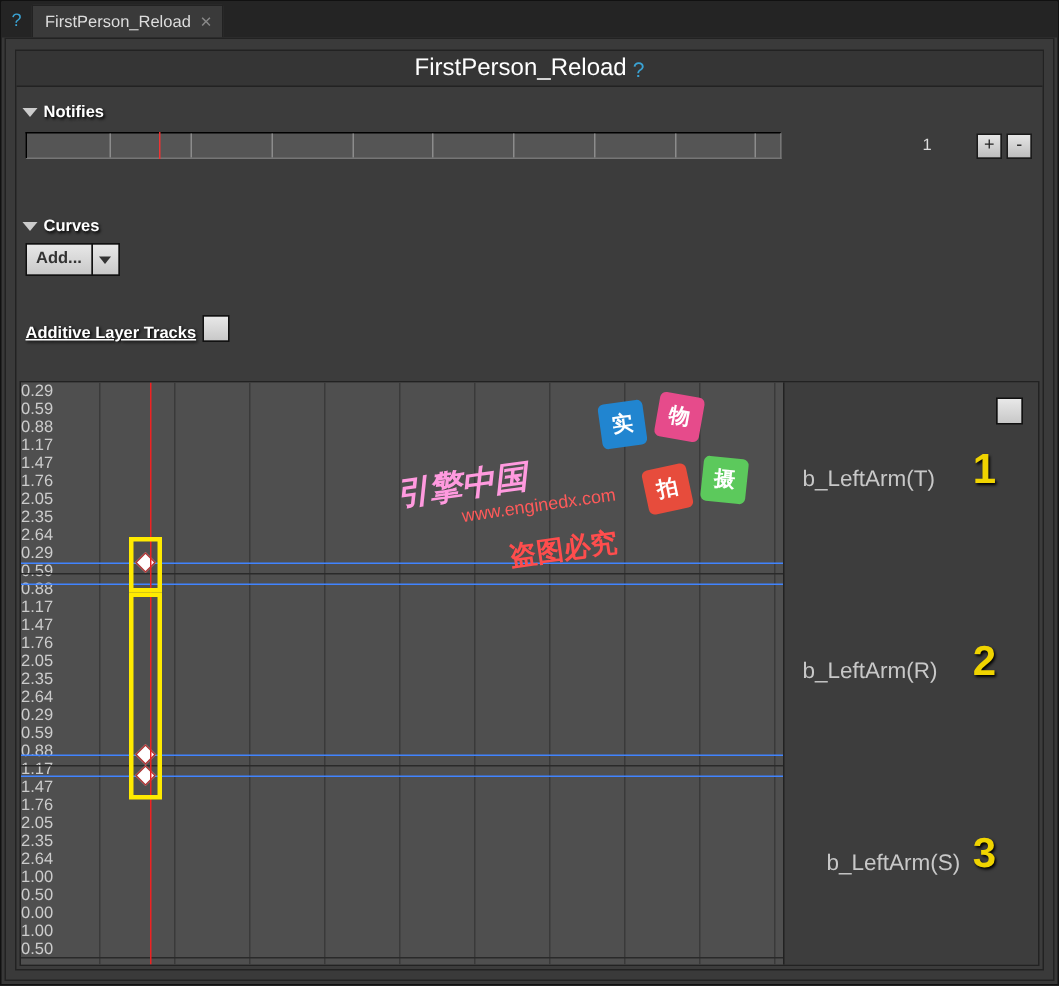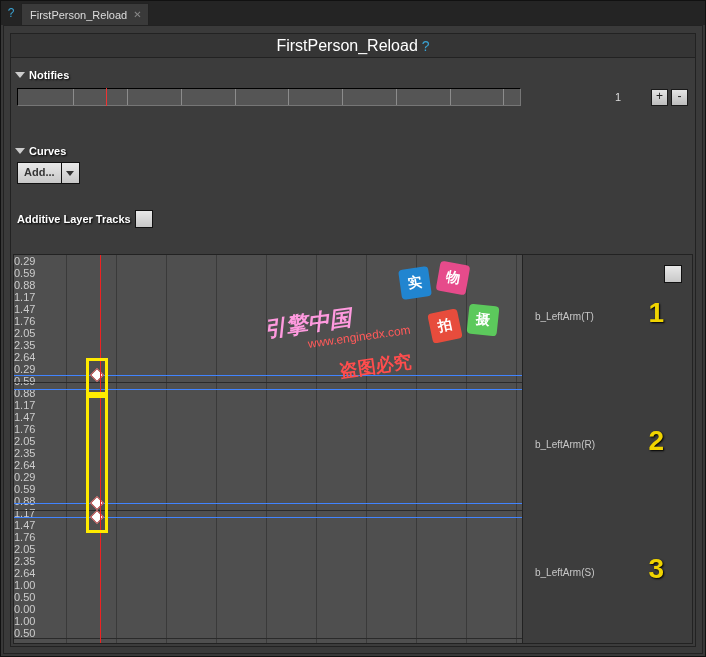--- a/index.html
+++ b/index.html
@@ -22,39 +22,39 @@
   .notify-cursor { position: absolute; top: -1px; bottom: -1px; left: 88px; width: 1px; background: #e33; }
   .notify-side { flex: 1; display: flex; align-items: center; justify-content: flex-end; gap: 3px; padding-right: 1px; }
   .count-box { min-width: 60px; text-align: center; color: #ddd; }
   .sq-btn { width: 17px; height: 17px; background: linear-gradient(#e5e5e5,#bdbdbd); border: 1px solid #1a1a1a; color: #222; font-size: 12px; line-height: 13px; text-align: center; cursor: pointer; }
   .spacer { height: 12px; }
   .add-btn-row { padding: 0 6px; }
   .add-btn { display: inline-flex; align-items: stretch; height: 22px; justify-content: center; }
   .add-btn .lbl { background: linear-gradient(#e8e8e8,#c8c8c8); border: 1px solid #111; padding: 3px 6px; font-size: 11px; font-weight: bold; color: #333; }
   .add-btn .dd { width: 18px; background: linear-gradient(#e8e8e8,#c8c8c8); border: 1px solid #111; border-left: none; display: flex; align-items: center; justify-content: center; }
   .dd .darrow { width: 0; height: 0; border-left: 4px solid transparent; border-right: 4px solid transparent; border-top: 5px solid #333; }
-  .tracks-hdr-row { display: flex; align-items: center; padding: 0 6px; gap: 4px; color: #fff; text-shadow: 1px 1px 2px #000; }
+  .tracks-hdr-row { display: flex; align-items: flex-end; padding: 0 6px; gap: 4px; color: #fff; text-shadow: 1px 1px 2px #000; text-decoration: underline; }
   .tracks-hdr-row .dd-sq { width: 18px; height: 18px; background: linear-gradient(#e8e8e8,#c8c8c8); border: 1px solid #111; display: flex; align-items: center; justify-content: center; }
   .timeline-area { position: absolute; top: 220px; left: 2px; right: 2px; bottom: 2px; border: 1px solid #222; }
   .tl-left { position: absolute; left: 0; top: 0; width: 508px; bottom: 0; background: #4f4f4f; overflow: hidden; }
   .tl-right { position: absolute; left: 508px; right: 0; top: 0; bottom: 0; background: #3d3d3d; border-left: 1px solid #222; }
   
   .vgrid { position: absolute; top: 0; bottom: 0; width: 1px; background: #3a3a3a; }
   
   .playhead { position: absolute; top: 0; bottom: 0; width: 1px; background: #e22; left: 86px; }
   
   .tk { position: absolute; left: 0; right: 0; height: 128px; border-bottom: 1px solid #2a2a2a; }
   .blueline { position: absolute; left: 0; right: 0; height: 1px; background: #4184ff; }
   
   .key { position: absolute; width: 10px; height: 10px; transform: translate(-50%, -50%) rotate(45deg); background: #fff; border: 1px solid #a33; }
   
   .hl { position: absolute; border: 3px solid #ffeb00; pointer-events: none; }
   
   .rt-drop { position: absolute; top: 10px; right: 10px; width: 18px; height: 18px; background: linear-gradient(#e8e8e8,#c8c8c8); border: 1px solid #111; display: flex; align-items: center; justify-content: center; }
-  .rt-track-label { position: absolute; left: 12px; color: #c8c8c8; font-size: 10px; text-align: center; }
+  .rt-track-label { position: absolute; left: 12px; color: #c8c8c8; font-size: 15px; text-align: center; }
   .big-num { position: absolute; right: 28px; font-family: "Arial Black", Arial, sans-serif; font-size: 28px; font-weight: 900; color: #f0d400; text-shadow: 1px 1px 2px #000; }
   
   .wm { position: absolute; pointer-events: none; }
   .wm .txt { position: absolute; white-space: nowrap; transform-origin: left center; }
   .wm .sq { position: absolute; width: 30px; height: 30px; border-radius: 4px; display: flex; align-items: center; justify-content: center; color: #fff; font-size: 14px; font-weight: bold; }
 </style>
 </head>
 <body>
 
 <div class="window">
@@ -205,20 +205,20 @@
         </div>
 
         <div class="tl-right">
           <div class="rt-drop">
               <span class="darrow"></span>
             </div>
           <div class="rt-track-label" style="top:56px;">b_LeftArm(T)</div>
           <div class="big-num" style="top:42px;">1</div>
           <div class="rt-track-label" style="top:184px;">b_LeftArm(R)</div>
           <div class="big-num" style="top:170px;">2</div>
-          <div class="rt-track-label" style="top:312px;">b_LeftArm(S)</div>
+          <div class="rt-track-label" style="top:312px;margin-left:16px;">b_LeftArm(S)</div>
           <div class="big-num" style="top:298px;">3</div>
         </div>
       </div>
 
     </div>
   </div>
 </div>
 
 </body></html>

